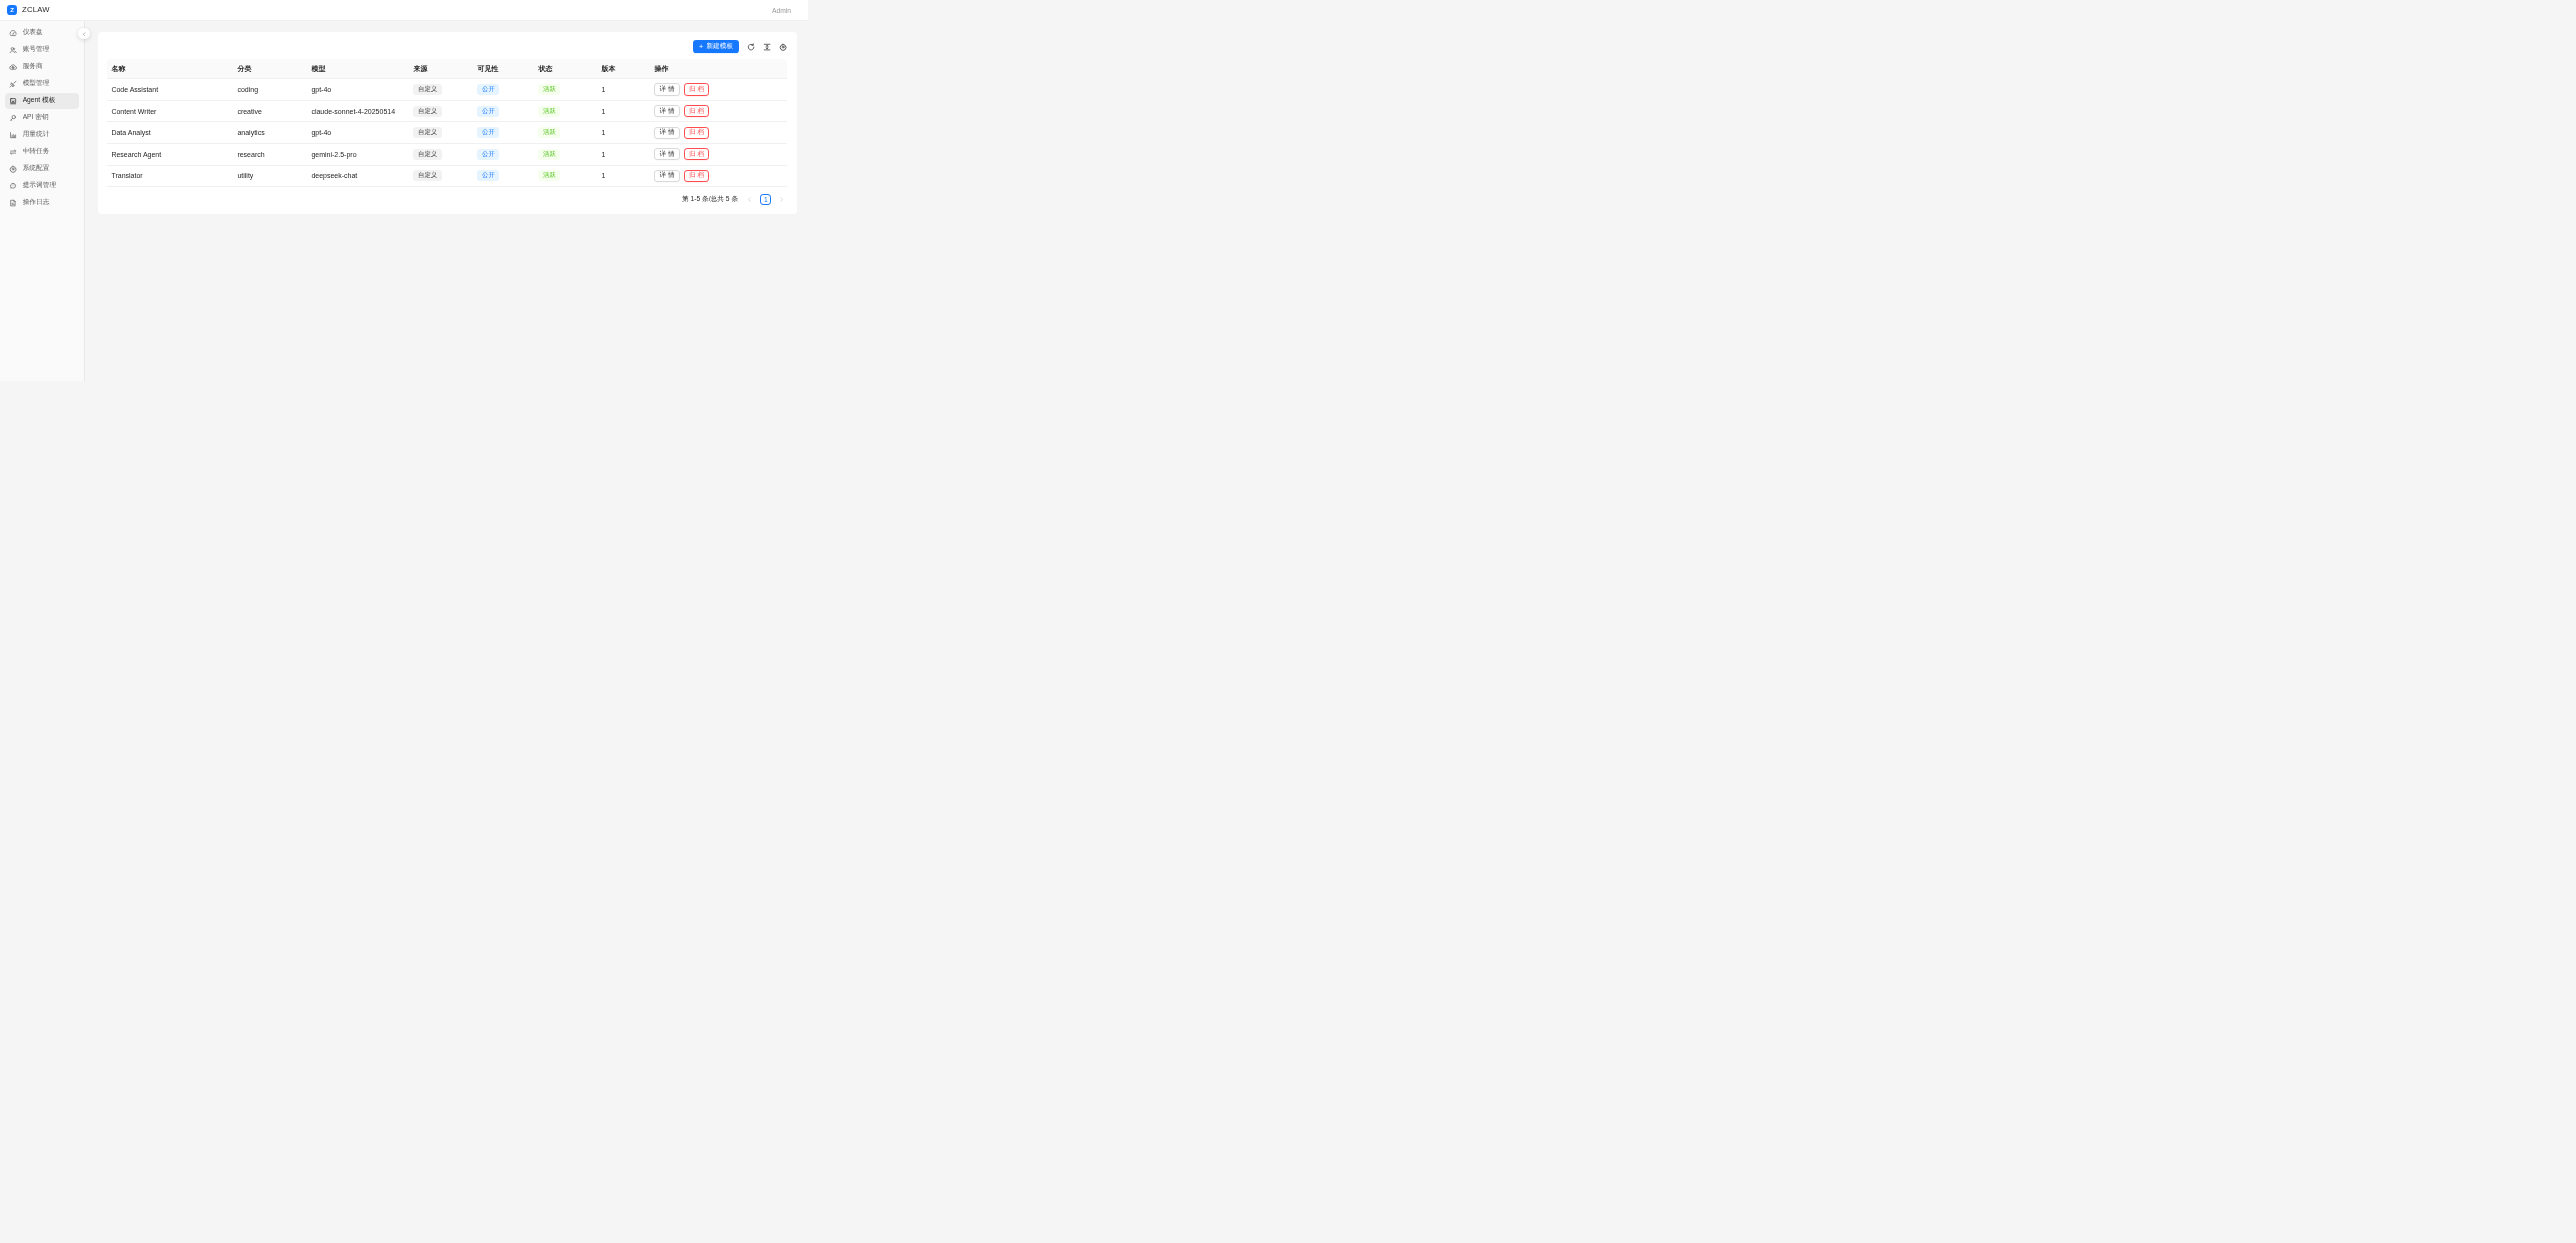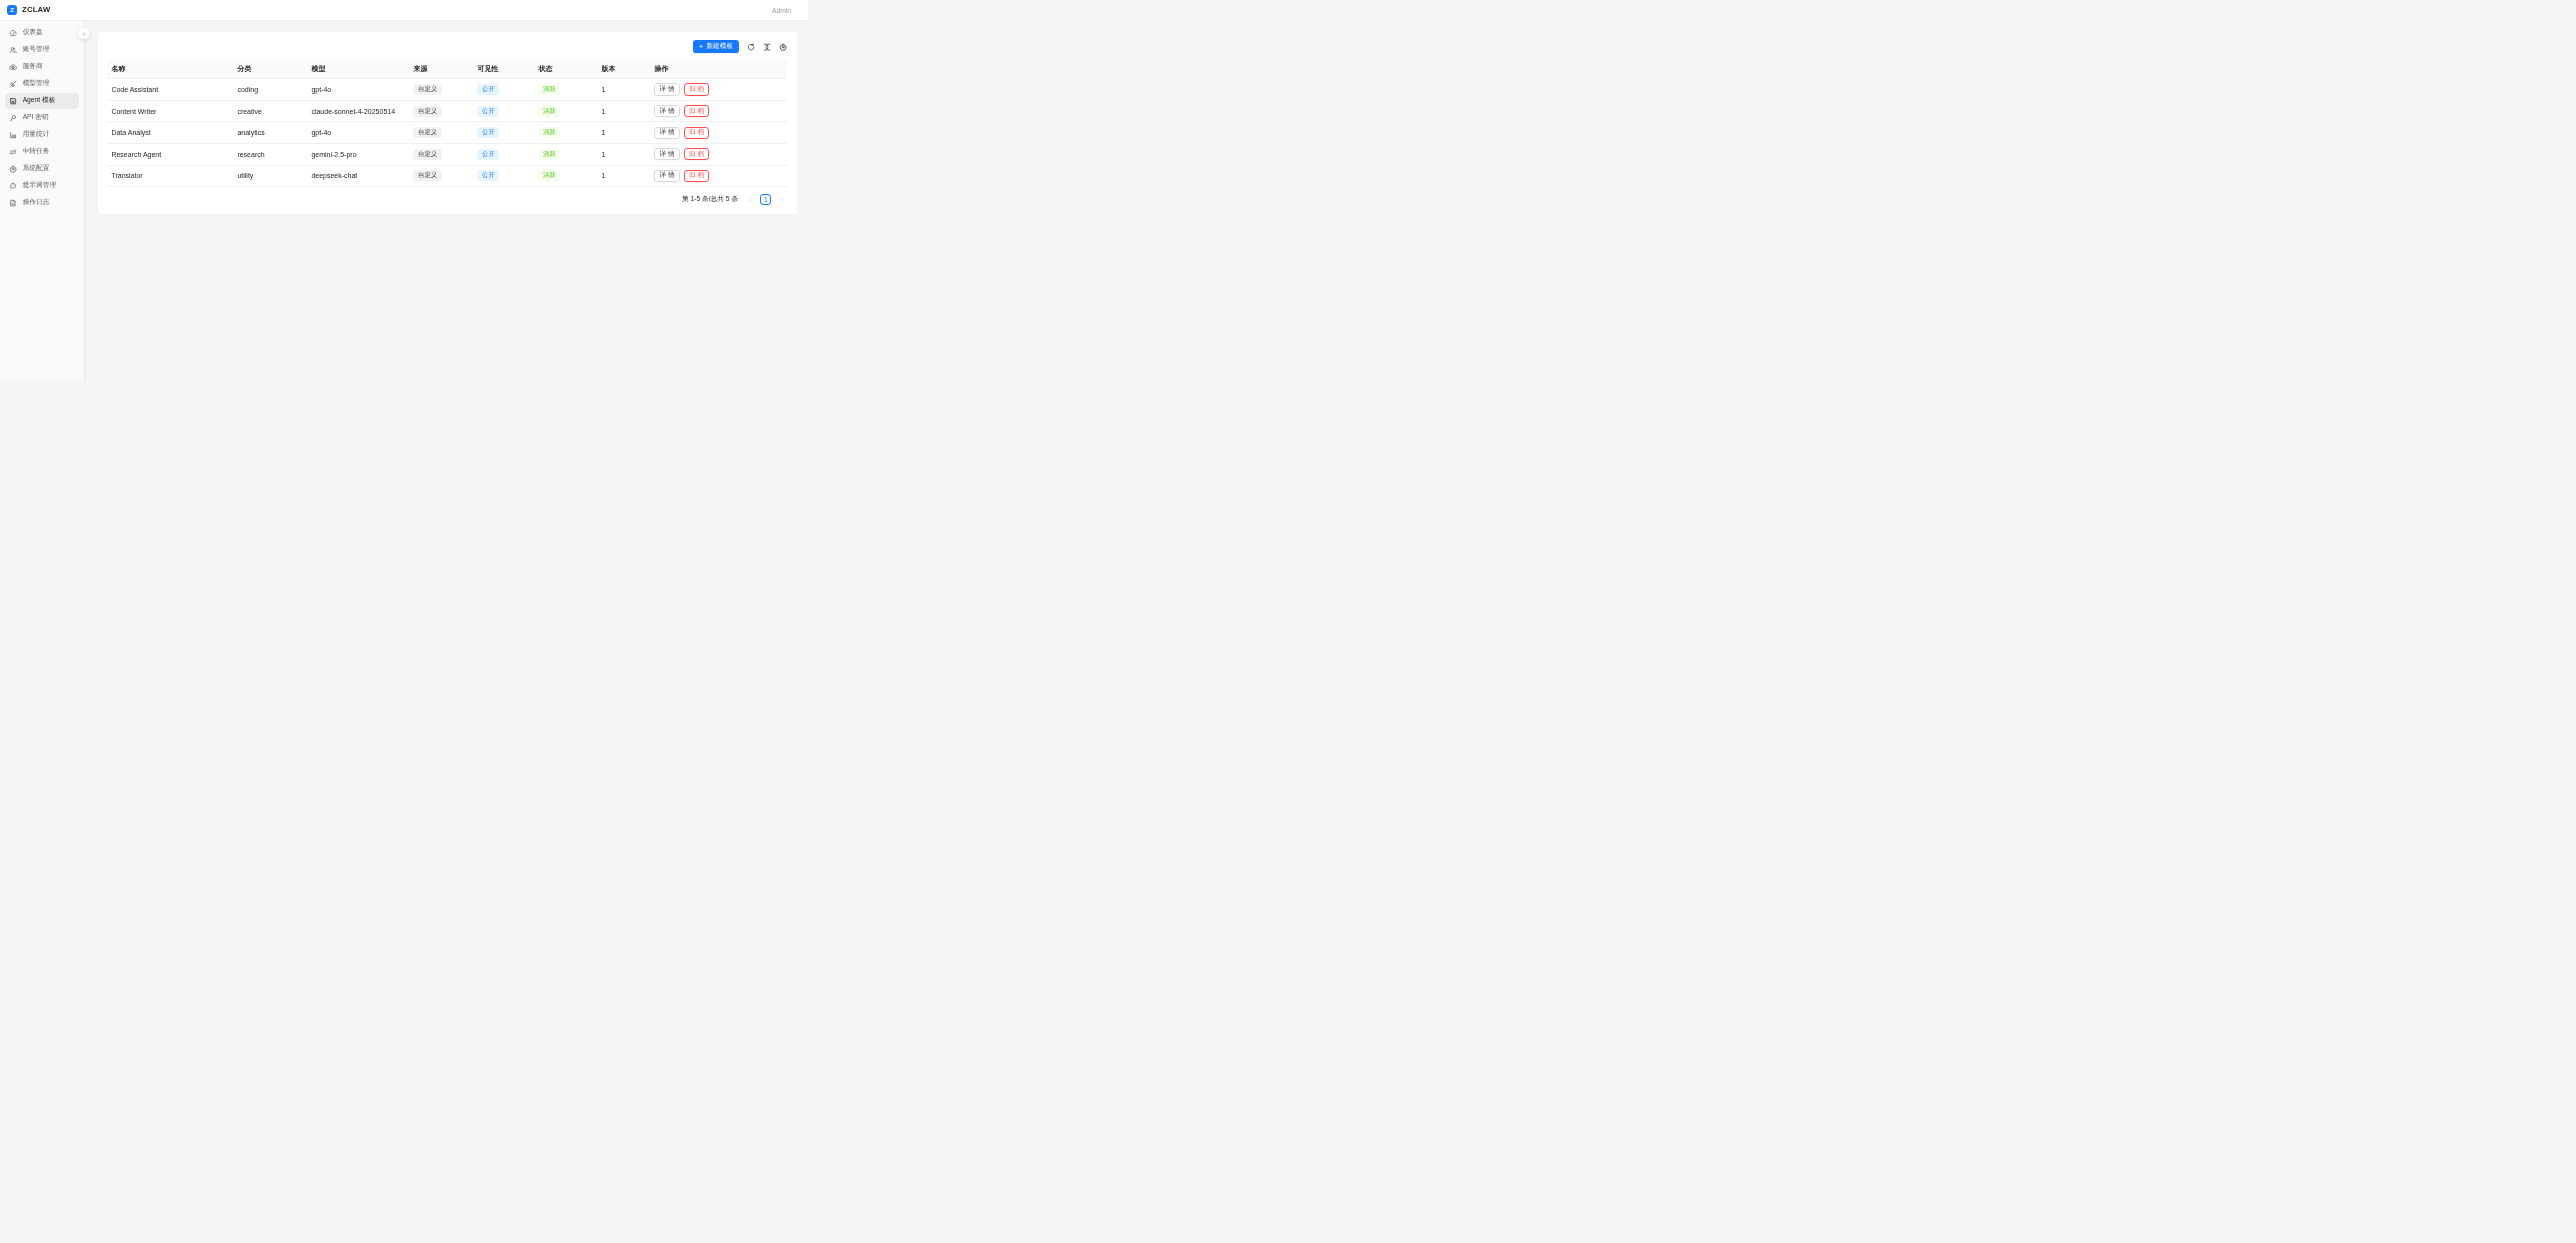--- a/index.html
+++ b/index.html
@@ -14,21 +14,21 @@
     height:21px; background:#fff; border-bottom:0.5px solid #f0f0f0;
     display:flex; align-items:center; justify-content:space-between;
     padding:0 17px 0 6.7px; position:relative; z-index:5;
   }
   .brand { display:flex; align-items:center; gap:4.6px; }
   .logo {
     width:10.8px; height:10.8px; border-radius:3.1px; background:#1677ff;
     color:#fff; font-weight:bold; font-size:6.2px;
     display:flex; align-items:center; justify-content:center;
   }
-  .brand-name { font-size:7.7px; font-weight:700; color:#1f1f1f; letter-spacing:0.2px; }
+  .brand-name { font-size:7.7px; font-weight:400; color:#1f1f1f; letter-spacing:0.2px; }
   .user-name { font-size:6.7px; color:#999; }
 
   
   .layout { display:flex; height:360px; }
 
   
   .sidebar {
     width:85px; background:#fafafa; border-right:0.5px solid #e8e8e8;
     position:relative; padding-top:2.6px; flex-shrink:0;
   }

